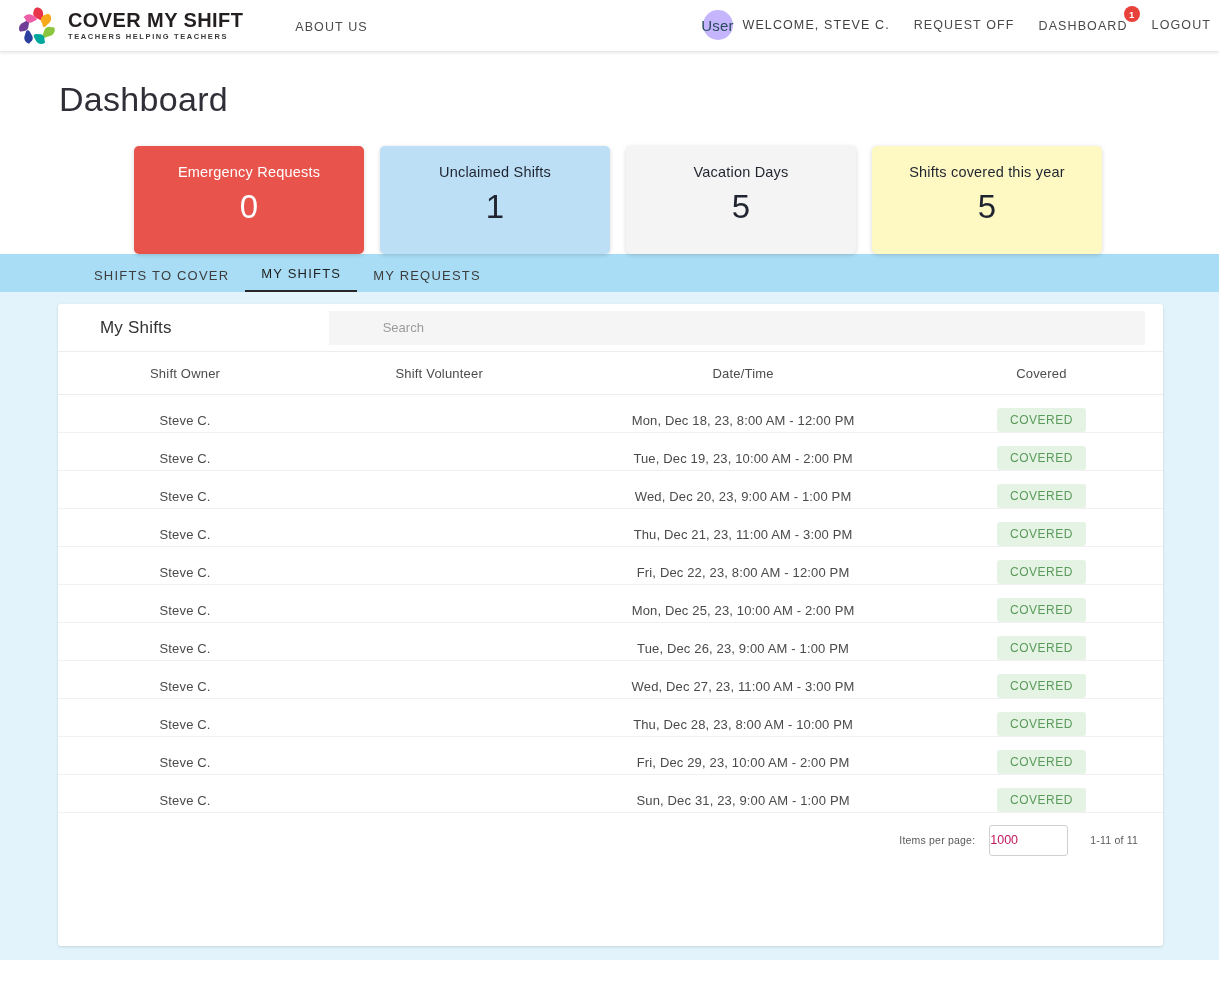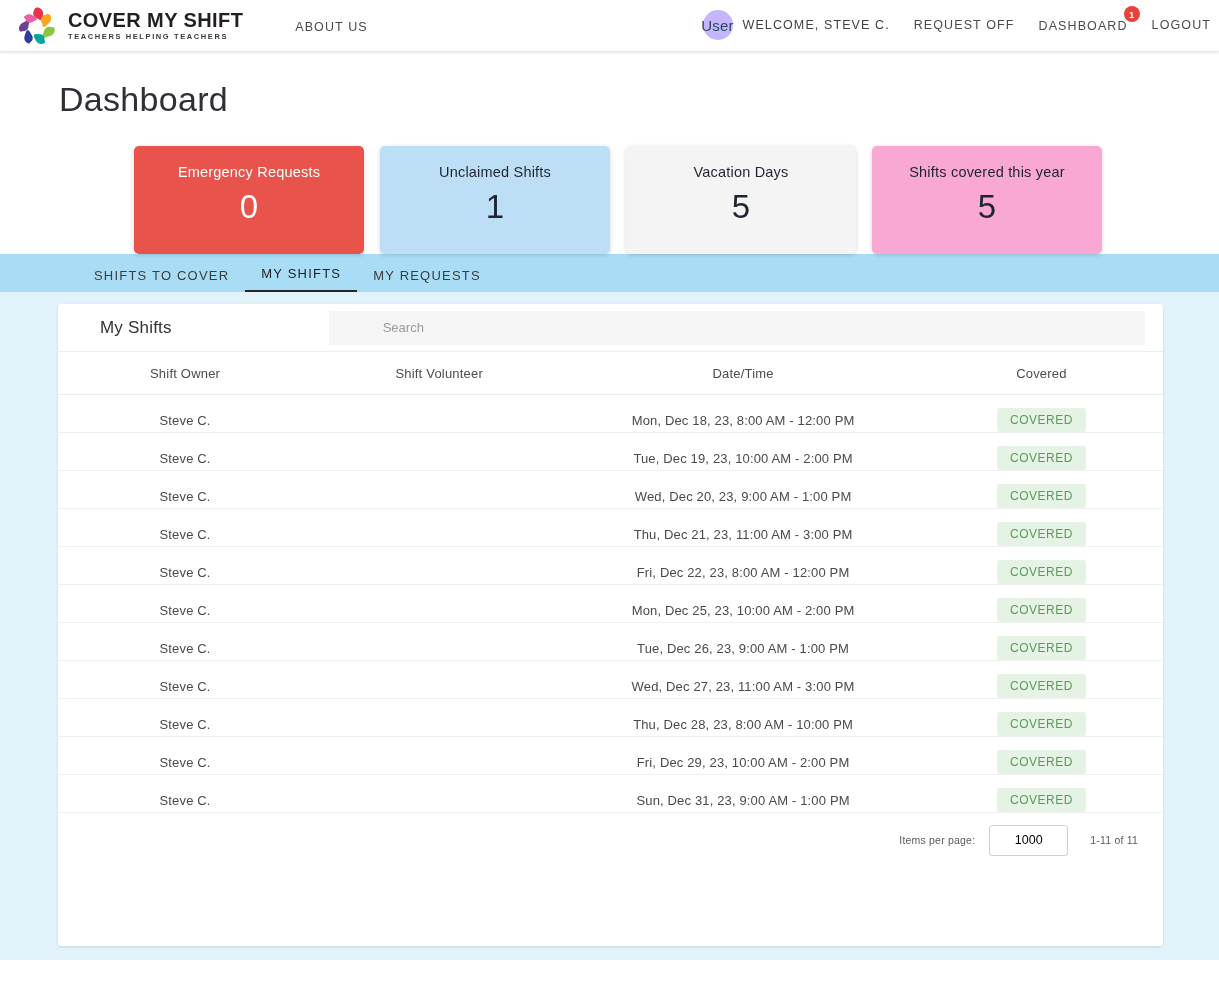--- a/index.html
+++ b/index.html
@@ -221,22 +221,22 @@
     padding-right: 25px;
     gap: 14px;
   }
   .pg-label { font-size: 10.5px; color: #5a5a5a; letter-spacing: 0.2px; }
   .pg-input {
     width: 79px;
     height: 31px;
     border: 1px solid #cfcfcf;
     border-radius: 3px;
     font-size: 12.5px;
-    color: #000000;
-    text-align: center;
+    color: #be185d;
+    text-align: left;
     outline: none;
     background: #fff;
     font-family: "Liberation Sans", sans-serif;
   }
   .pg-range { font-size: 10.5px; color: #5a5a5a; margin-left: 8px; letter-spacing: 0.2px; }
 
   
   .footer {
     height: 65px;
     background: #ffffff;
@@ -296,21 +296,21 @@
     <div class="card-value">0</div>
   </div>
   <div class="card" style="background: rgb(188, 223, 245); color: rgb(31, 36, 48);">
     <div class="card-label">Unclaimed Shifts</div>
     <div class="card-value">1</div>
   </div>
   <div class="card" style="background: rgb(244, 244, 244); color: rgb(31, 36, 48);">
     <div class="card-label">Vacation Days</div>
     <div class="card-value">5</div>
   </div>
-  <div class="card" style="background: #f9a8d4; color: rgb(31, 36, 48);">
+  <div class="card" style="background: #fef9c3; color: rgb(31, 36, 48);">
     <div class="card-label">Shifts covered this year</div>
     <div class="card-value">5</div>
   </div>
 </div>
 
 <div class="tabbar">
   <div class="tab">SHIFTS TO COVER</div>
   <div class="tab active">MY SHIFTS</div>
   <div class="tab">MY REQUESTS</div>
 </div>

